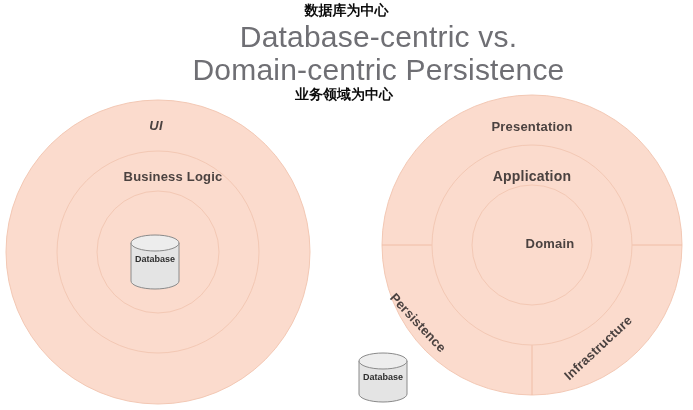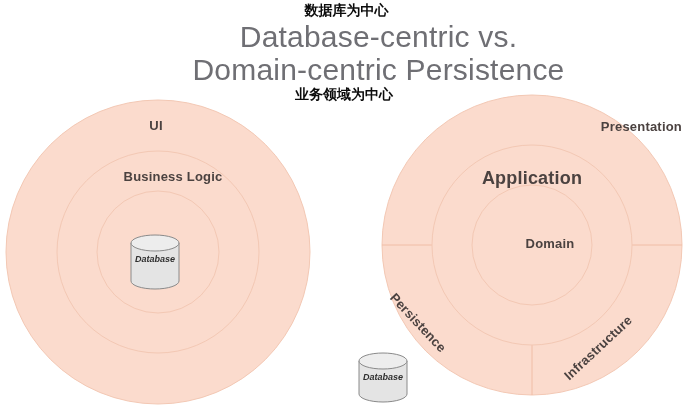--- a/index.html
+++ b/index.html
@@ -83,25 +83,25 @@
 
   
   .ring-label {
     position: absolute;
     font-family: "Liberation Sans", sans-serif;
     font-weight: 700;
     color: #4b4240;
     white-space: nowrap;
     letter-spacing: 0.2px;
   }
-  .lbl-ui        { left: 0;   top: 118px; width: 312px; text-align: center; font-size: 13px; }
+  .lbl-ui        { left: 0;   top: 118px; width: 312px; text-align: center; font-size: 13px; font-style: italic; }
   .lbl-bl        { left: 0;   top: 169px; width: 312px; text-align: center; font-size: 13px; margin-left: 17px; }
   .lbl-da        { left: 0;   top: 211px; width: 312px; text-align: center; font-size: 13px; }
-  .lbl-pres      { left: 382px; top: 119px; width: 300px; text-align: right; font-size: 13px; }
-  .lbl-app       { left: 382px; top: 168px; width: 300px; text-align: center; font-size: 18px; }
+  .lbl-pres      { left: 382px; top: 119px; width: 300px; text-align: center; font-size: 13px; }
+  .lbl-app       { left: 382px; top: 168px; width: 300px; text-align: center; font-size: 14px; }
   .lbl-dom       { left: 400px; top: 236px; width: 300px; text-align: center; font-size: 13px; }
   .lbl-pers {
     left: 398px; top: 290px;
     font-size: 13px;
     transform: rotate(47deg);
     transform-origin: left top;
   }
   .lbl-infra {
     left: 561px; top: 372px;
     font-size: 13px;
@@ -111,21 +111,20 @@
 
   
   .db-label {
     position: absolute;
     font-family: "Liberation Sans", sans-serif;
     font-weight: 700;
     font-size: 9px;
     color: #2f2f2f;
     text-align: center;
     white-space: nowrap;
-    font-style: italic;
   }
   .db-label-left   { left: 112px; top: 254px; width: 86px; }
   .db-label-bottom { left: 340px; top: 372px; width: 86px; }
 </style>
 </head>
 <body>
 
 <div id="stage">
 
   <svg class="diagram" viewBox="0 0 693 410">

